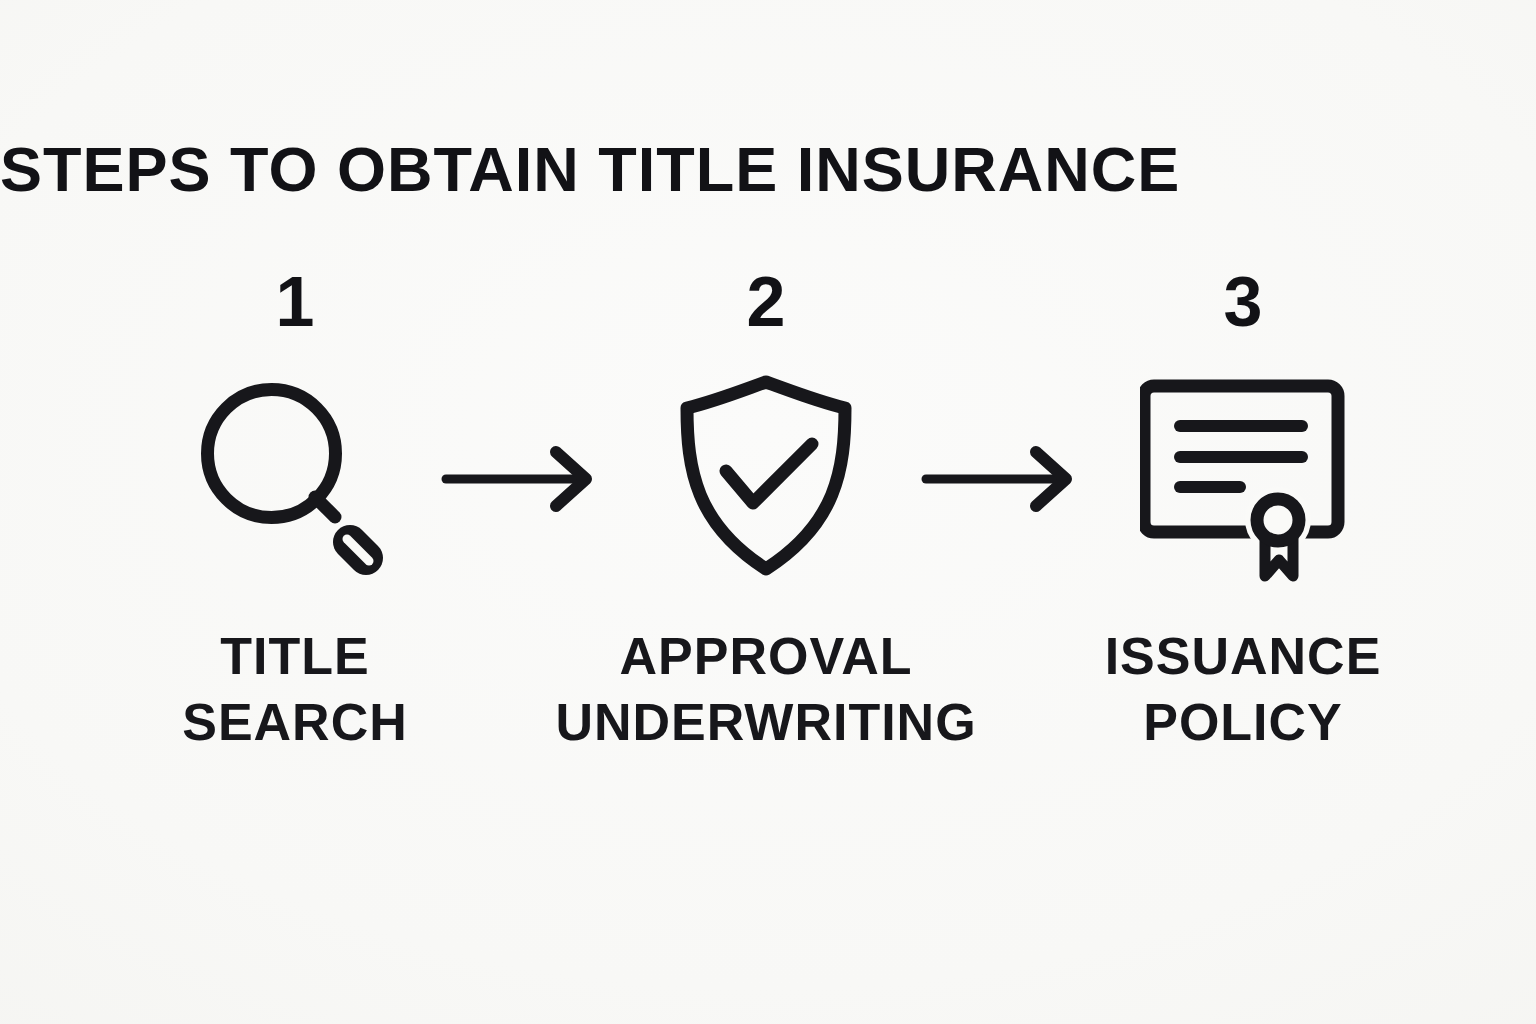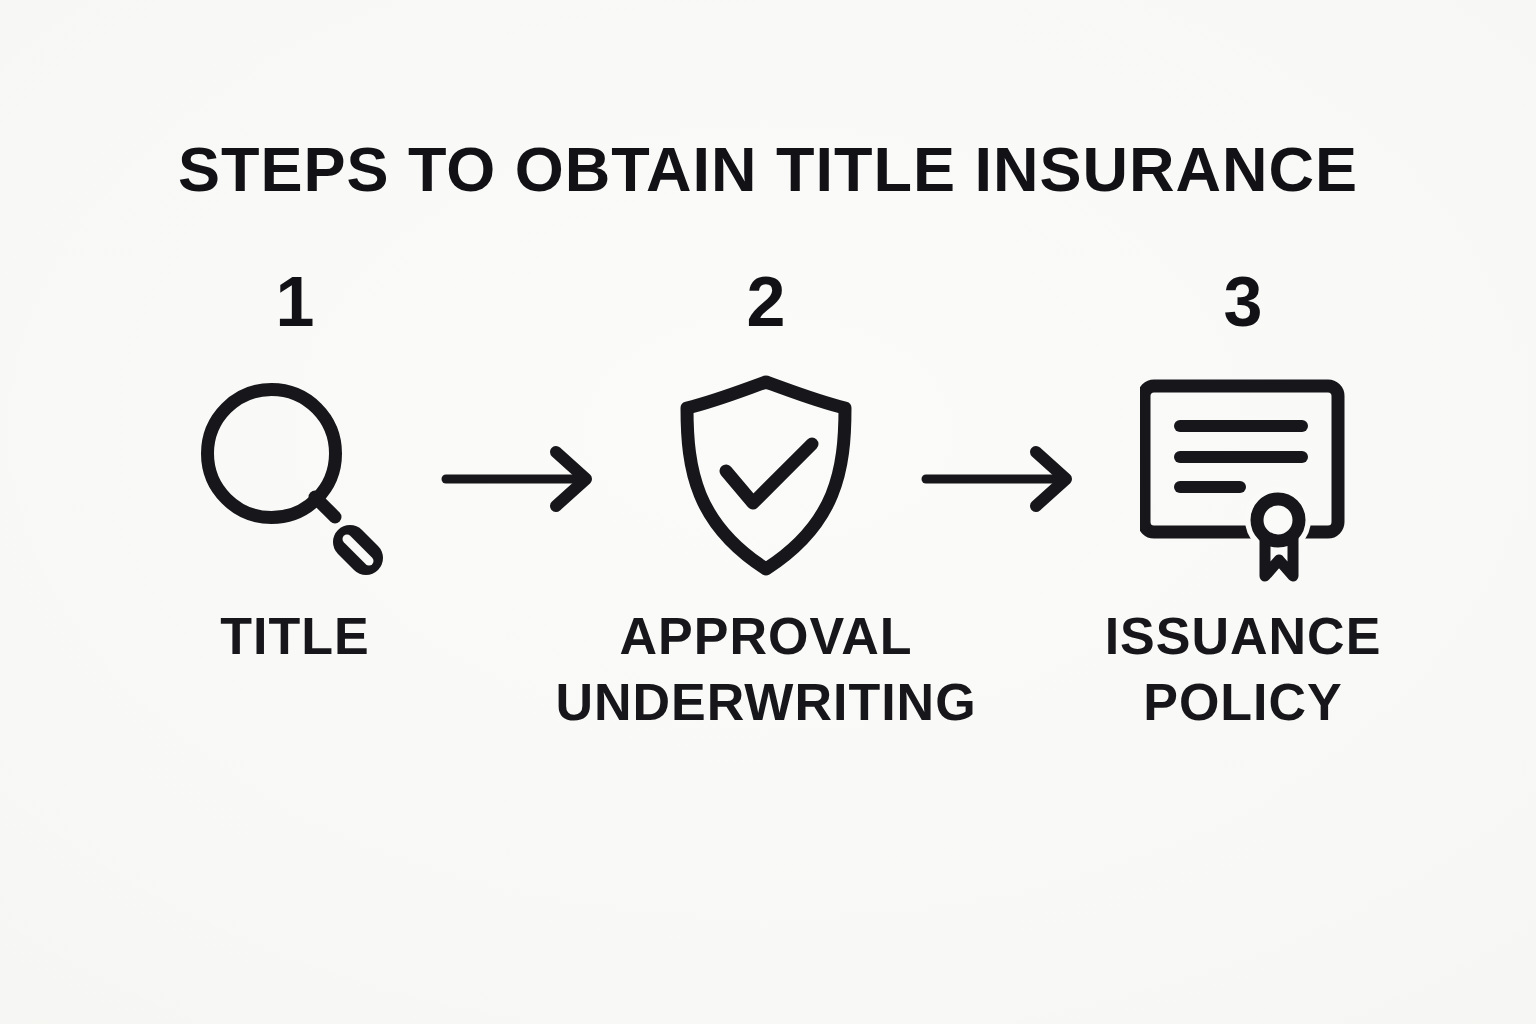--- a/index.html
+++ b/index.html
@@ -14,21 +14,21 @@
     background:
       radial-gradient(ellipse 1400px 900px at 50% 42%, #fbfbfa 0%, #f8f8f6 62%, #f4f4f1 100%);
     font-family: "Liberation Sans", sans-serif;
     color: #16161a;
   }
   .title {
     position: absolute;
     top: 92px;
     left: 0;
     width: 100%;
-    text-align: center;
+    text-align: left;
     font-size: 63px;
     line-height: 70px;
     font-weight: 700;
     letter-spacing: 1px;
     white-space: nowrap;
     color: #121216;
   }
   .step {
     position: absolute;
     top: 262px;
@@ -45,21 +45,21 @@
     color: #121216;
   }
   .step-icon-wrap {
     margin-top: 30px;
     height: 210px;
     display: flex;
     align-items: flex-start;
     justify-content: center;
   }
   .step-label {
-    margin-top: 21px;
+    margin-top: 41px;
     font-size: 52px;
     line-height: 66px;
     font-weight: 700;
     letter-spacing: 1px;
     color: #17171b;
   }
   .arrow {
     position: absolute;
     top: 433px;
   }
@@ -86,20 +86,21 @@
     <div class="step-icon-wrap">
       <svg width="200" height="210" viewBox="0 0 200 210" aria-hidden="true">
         <circle class="stroke" cx="76.5" cy="81.5" r="64" stroke-width="13"></circle>
         <line class="stroke" x1="120" y1="125" x2="140" y2="145" stroke-width="13"></line>
         <line class="stroke" x1="155" y1="170" x2="171" y2="186" stroke-width="34"></line>
         <line x1="152" y1="167" x2="174" y2="189" stroke="#fafaf8" stroke-width="9" stroke-linecap="round"></line>
       </svg>
     </div>
     <div class="step-label">
       <div>TITLE</div>
+      <div>SEARCH</div>
     </div>
   </div>
 
   <div class="arrow arrow--1">
     <svg width="168" height="92" viewBox="0 0 168 92" aria-hidden="true">
       <line class="stroke" x1="8" y1="46" x2="138" y2="46" stroke-width="9"></line>
       <path class="stroke" d="M118 19 L148 46 L118 73" stroke-width="12"></path>
     </svg>
   </div>
 

